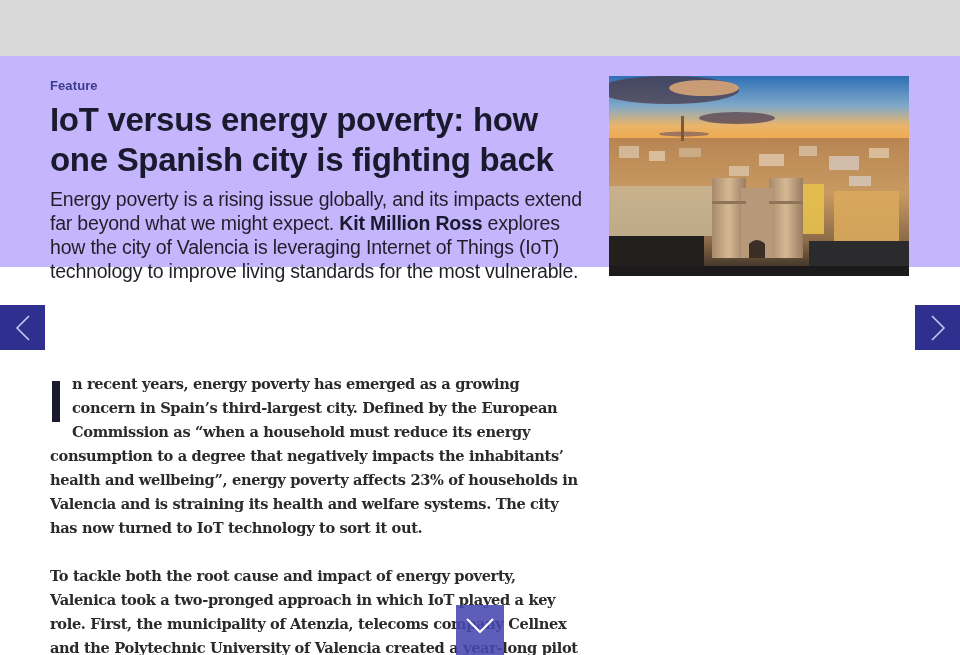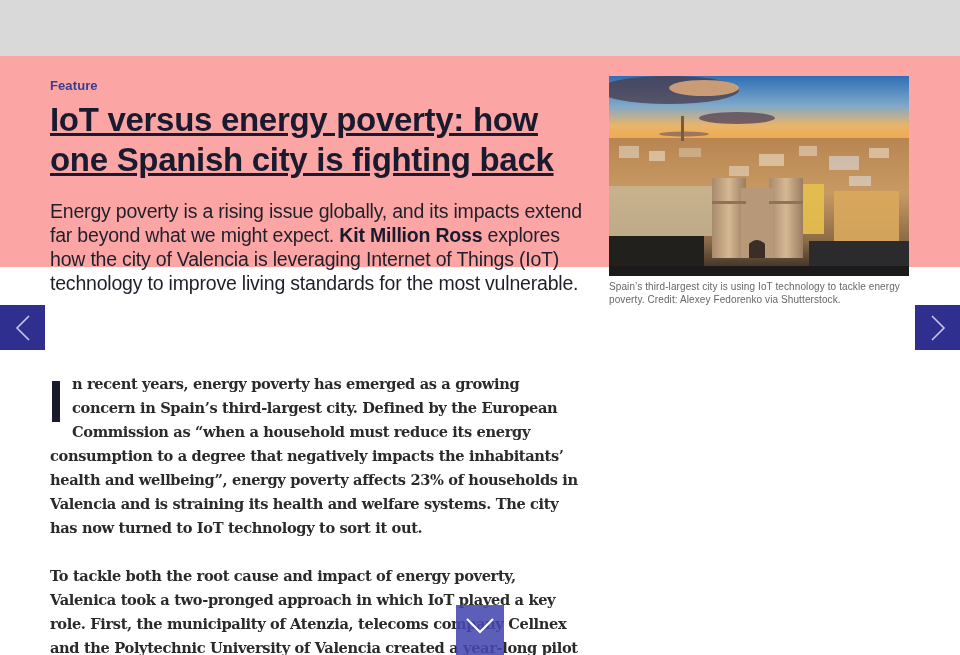--- a/index.html
+++ b/index.html
@@ -1,27 +1,27 @@
 <!DOCTYPE html>
 <html><head>
   <meta charset="utf-8">
   <style>
     * { box-sizing: border-box; margin: 0; padding: 0; }
     html, body { width: 960px; height: 655px; overflow: hidden; background: #ffffff; }
     body { position: relative; font-family: "Liberation Sans", sans-serif; }
 
     .top-bar { position: absolute; left: 0; top: 0; width: 960px; height: 56px; background: #d9d9d9; }
 
-    .hero { position: absolute; left: 0; top: 56px; width: 960px; height: 211px; background: #fca5a5; }
+    .hero { position: absolute; left: 0; top: 56px; width: 960px; height: 211px; background: #c4b5fd; }
 
     .category { position: absolute; left: 50px; top: 22px; font-size: 13px; font-weight: bold; color: #3b3c8c; letter-spacing: 0.1px; }
 
-    .headline { position: absolute; left: 50px; top: 44px; width: 540px; font-size: 33px; line-height: 40px; font-weight: bold; color: #191a2e; letter-spacing: -0.3px; text-decoration: underline; }
+    .headline { position: absolute; left: 50px; top: 44px; width: 540px; font-size: 33px; line-height: 40px; font-weight: bold; color: #191a2e; letter-spacing: -0.3px; }
 
-    .standfirst { position: absolute; left: 50px; top: 131px; width: 545px; font-size: 19.5px; line-height: 24px; color: #1f1f2a; letter-spacing: -0.2px; font-family: "Liberation Sans Narrow", "Liberation Sans", sans-serif; margin-top: 12px; }
+    .standfirst { position: absolute; left: 50px; top: 131px; width: 545px; font-size: 19.5px; line-height: 24px; color: #1f1f2a; letter-spacing: -0.2px; font-family: "Liberation Sans Narrow", "Liberation Sans", sans-serif; }
     .standfirst b { font-weight: bold; color: #191a2e; }
 
     .hero-image { position: absolute; left: 609px; top: 20px; width: 300px; height: 200px; overflow: hidden; }
     .hero-image svg { display: block; }
 
     .caption { position: absolute; left: 609px; top: 224px; width: 300px; font-size: 10px; line-height: 13px; color: #666; letter-spacing: 0.1px; }
 
     .nav-btn { position: absolute; width: 45px; height: 45px; background: #2e2f8e; display: flex; align-items: center; justify-content: center; cursor: pointer; }
     .nav-prev { left: 0; top: 305px; }
     .nav-next { left: 915px; top: 305px; }
@@ -90,21 +90,20 @@
       <rect x="132" y="112" width="32" height="70" fill="#b79878"></rect>
       <path d="M140 182 L140 168 Q148 160 156 168 L156 182 Z" fill="#3a2e26"></path>
       <rect x="103" y="125" width="34" height="3" fill="#8e7358"></rect>
       <rect x="160" y="125" width="34" height="3" fill="#8e7358"></rect>
       <rect x="0" y="160" width="95" height="40" fill="#22201c"></rect>
       <rect x="200" y="165" width="100" height="35" fill="#2b2a2c"></rect>
       <rect x="0" y="190" width="300" height="10" fill="#1c1a1a"></rect>
     </svg>
   </figure>
 
-  <figcaption class="caption">Spain’s third-largest city is using IoT technology to tackle energy poverty. Credit: Alexey Fedorenko via Shutterstock.</figcaption>
 </section>
 
 <div class="nav-btn nav-prev">
   <svg width="16" height="26" viewBox="0 0 16 26">
     <polyline points="14,1 2,13 14,25" fill="none" stroke="#c7c8ee" stroke-width="1.6"></polyline>
   </svg>
 </div>
 <div class="nav-btn nav-next">
   <svg width="16" height="26" viewBox="0 0 16 26">
     <polyline points="2,1 14,13 2,25" fill="none" stroke="#c7c8ee" stroke-width="1.6"></polyline>

